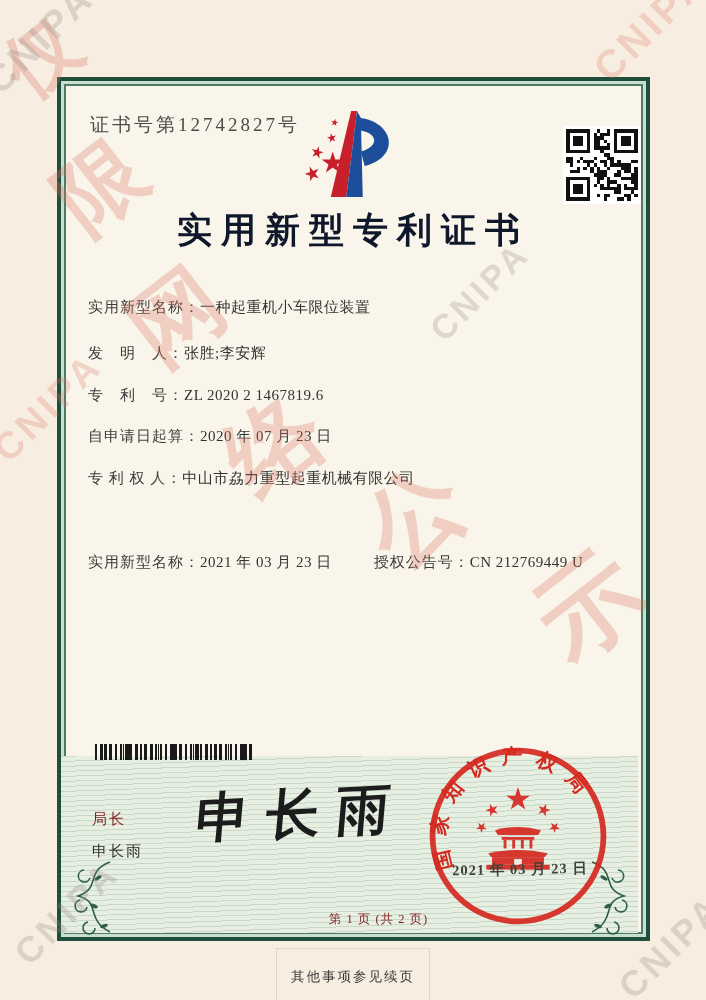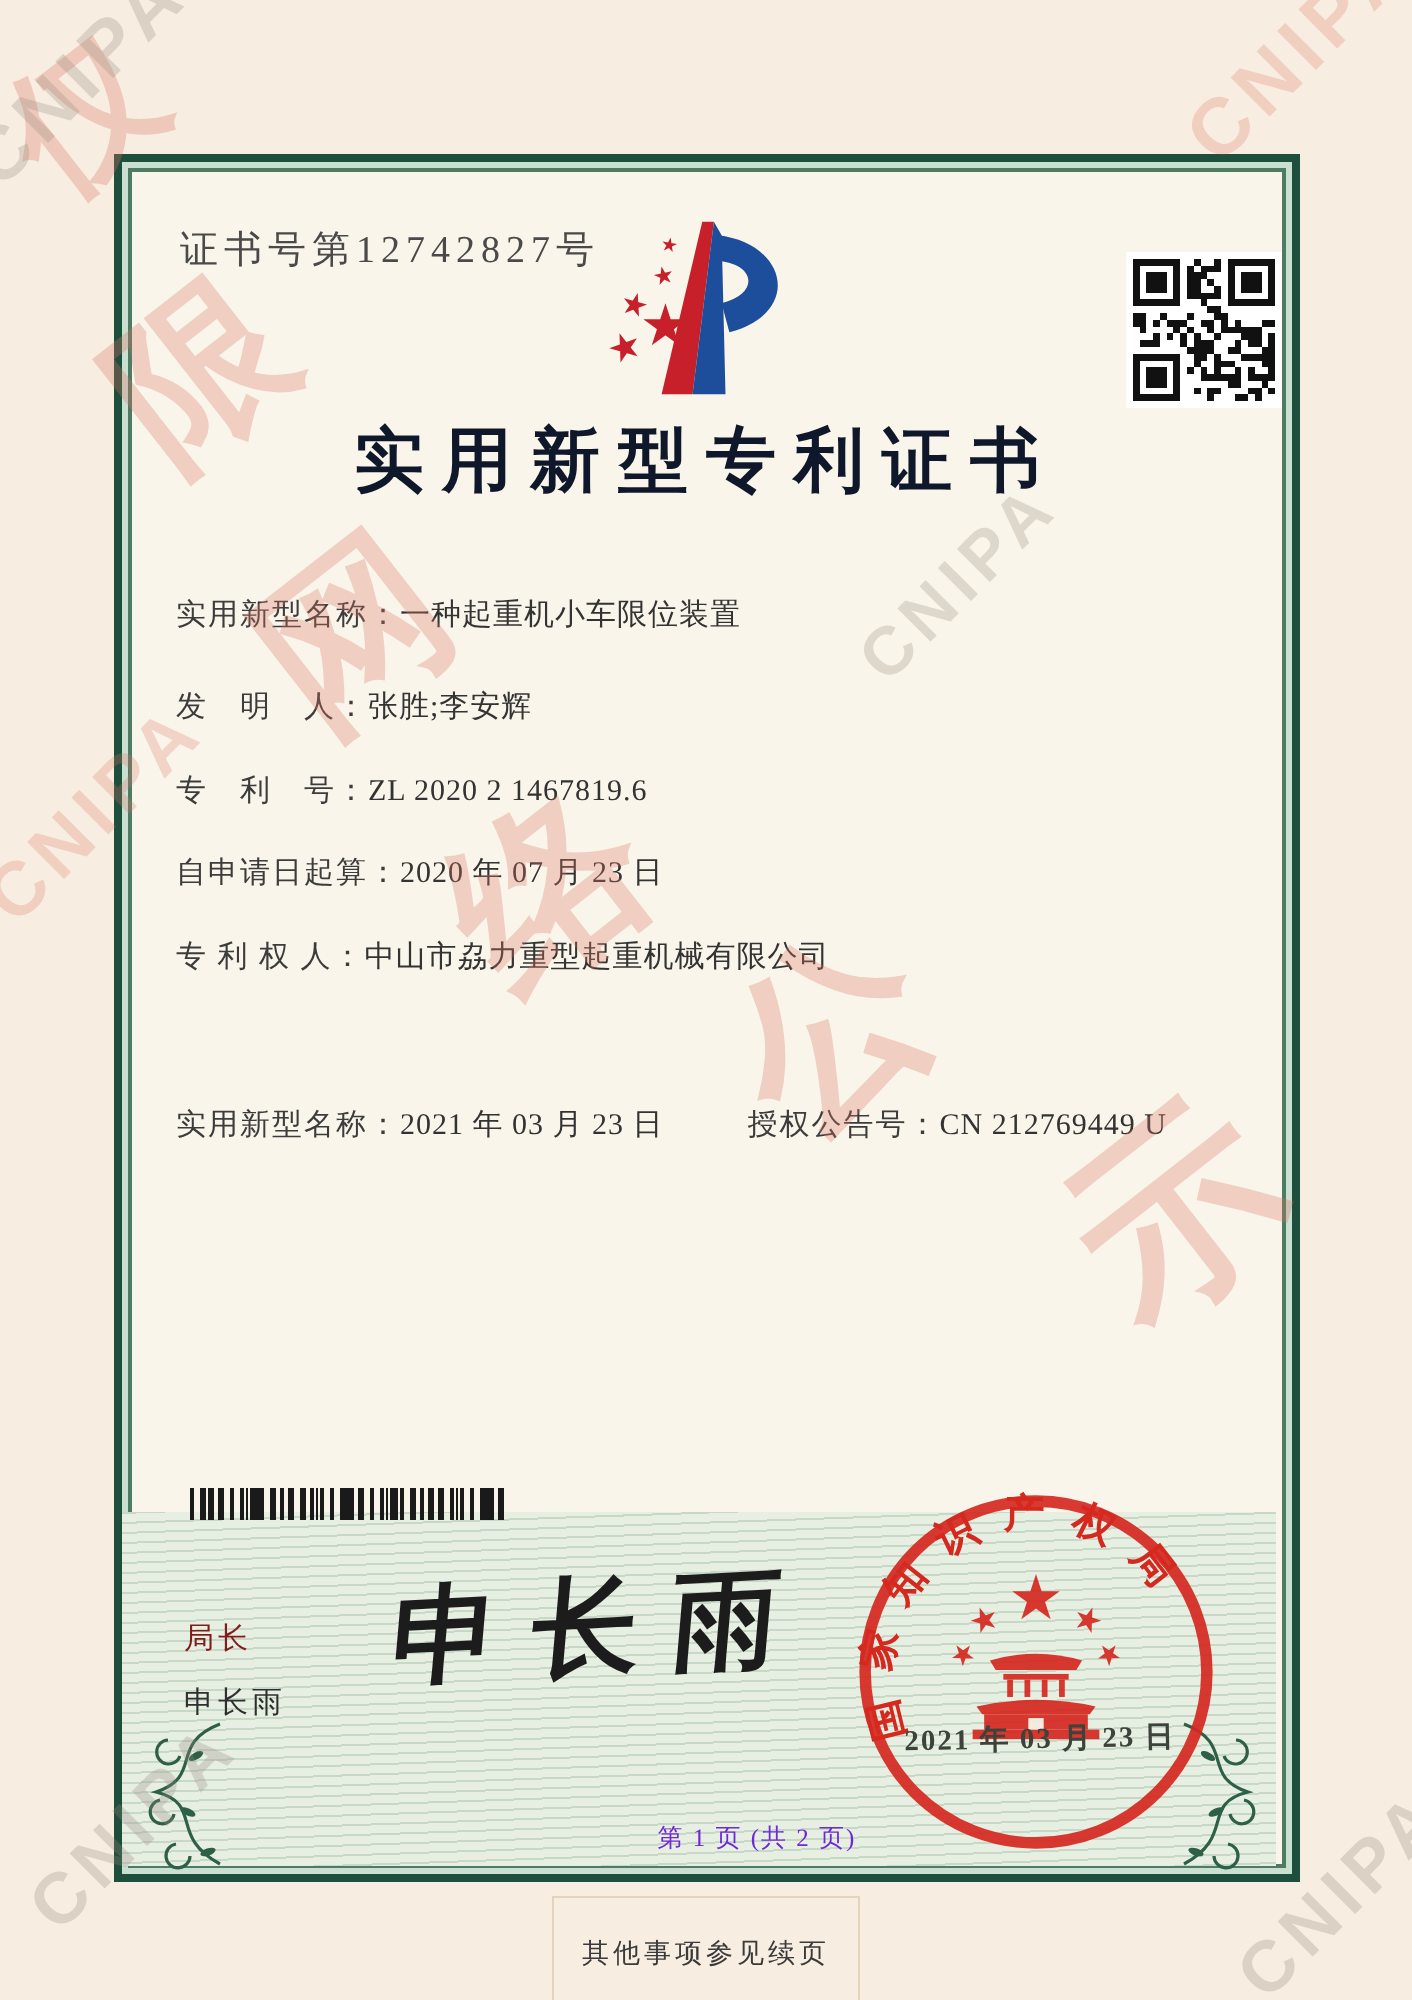--- a/index.html
+++ b/index.html
@@ -54,21 +54,21 @@
   .director-label{position:absolute; left:92px; top:810px; z-index:3; font-size:15px; letter-spacing:2px; color:#7f1d1d;}
   .director-name{position:absolute; left:92px; top:842px; z-index:3; font-size:15px; letter-spacing:2px; color:#2f2f2f;}
   .sig-script{position:absolute; left:196px; top:778px; z-index:4; font-size:54px; letter-spacing:16px;
     color:#1c1c1c; transform:rotate(-3deg) skewX(-8deg); font-weight:bold;}
   
   .seal{position:absolute; left:420px; top:740px; z-index:3;}
   .seal-date{position:absolute; left:430px; top:860px; width:180px; z-index:4; text-align:center;
     font-size:14.5px; font-weight:bold; letter-spacing:1px; color:#3d433b; transform:rotate(-1deg);}
   
   .page-info{position:absolute; left:57px; top:911px; width:643px; z-index:3; text-align:center;
-    font-size:12.5px; letter-spacing:1px; color:#6d28d9;}
+    font-size:12.5px; letter-spacing:1px; color:#7f1d1d;}
   .continuation{position:absolute; left:0; right:0; top:948px; z-index:3; text-align:center;}
   .continuation span{display:inline-block; padding:19px 14px; font-size:13.5px; letter-spacing:2px;
     color:#3a3a3a; border:1px solid #e4d4bd;}
 </style>
 </head>
 <body>
 
 <div class="page">
 
   <span class="wm wm-char" style="left:6px;   top:8px;   font-size:74px;">仅</span>

